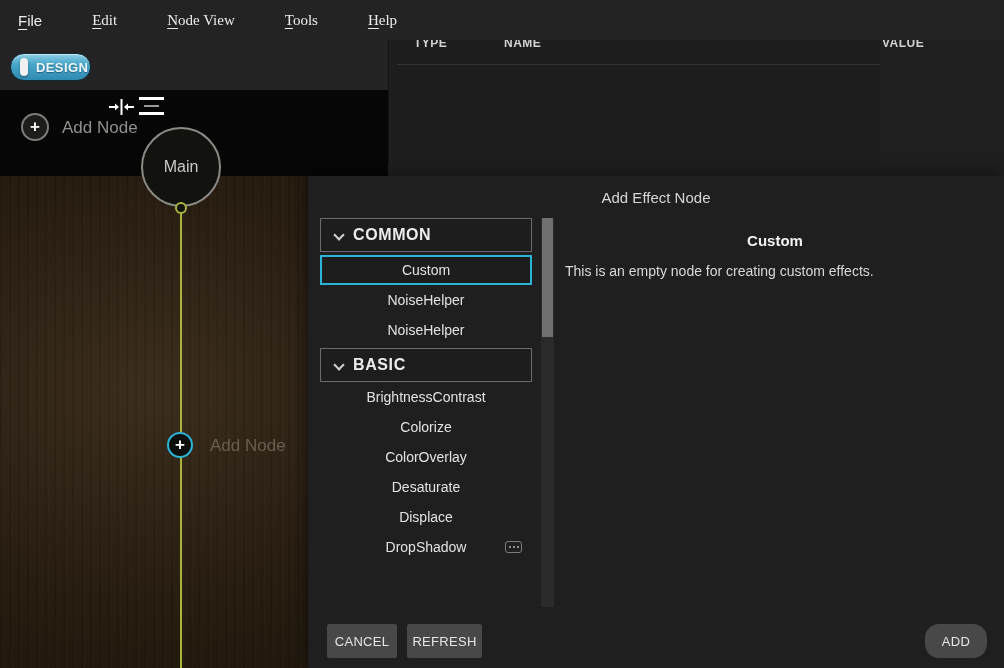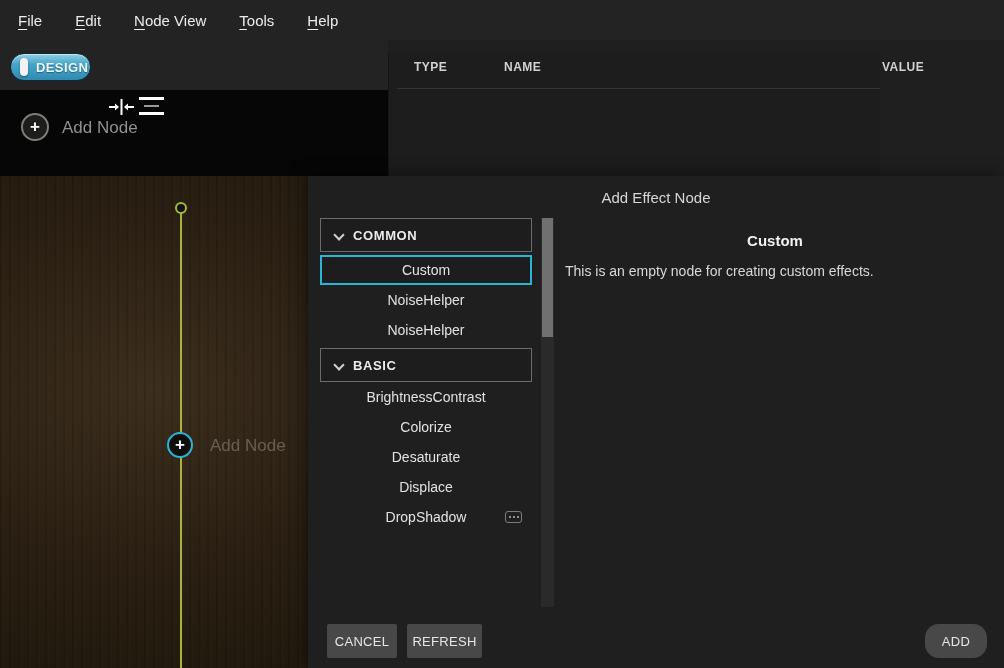--- a/index.html
+++ b/index.html
@@ -5,21 +5,21 @@
   * { margin:0; padding:0; box-sizing:border-box; }
   html,body { width:1004px; height:668px; background:#141414; overflow:hidden;
               font-family:"Liberation Sans", sans-serif; }
   #app { position:relative; width:1004px; height:668px; background:#1f1f1f; overflow:hidden; }
 
   
   .menu-bar { position:absolute; left:0; top:0; width:1004px; height:40px;
               background:#232323; display:flex; align-items:center; z-index:5; }
   .menu-item { color:#ececec; font-size:15px; padding:0 6px; cursor:default; }
   .menu-item:first-child { margin-left:12px; }
-  .menu-item + .menu-item { margin-left:21px; }
+  .menu-item + .menu-item { margin-left:38px;font-family:Liberation Serif, serif; }
   .menu-item u { text-decoration:underline; text-underline-offset:3px; }
 
   
   .toolbar { position:absolute; left:0; top:40px; width:388px; height:50px;
              background:#232323; z-index:5; }
   .design-toggle { position:absolute; left:10px; top:13px; width:81px; height:28px;
              border-radius:14px; border:1px solid #0d2b36;
              background:linear-gradient(#8fd0e5 0%, #46a5c9 40%, #2f8ab1 100%);
              display:flex; align-items:center; box-shadow:inset 0 1px 1px rgba(255,255,255,.5);
              cursor:pointer; }
@@ -27,21 +27,21 @@
              background:#f2f2f2; box-shadow:0 1px 2px rgba(0,0,0,.4); }
   .design-label { color:#eef6f9; font-size:13px; font-weight:bold; margin-left:8px;
              letter-spacing:.4px; text-shadow:0 1px 1px rgba(0,0,0,.35); }
   .tb-icon { position:absolute; top:57px; cursor:pointer; }
   .icon-collapse { left:108px; }
   .icon-lines { left:139px; width:25px; height:18px; }
   .icon-lines .bar-full { position:absolute; left:0; width:25px; height:3px; background:#fff; }
   .icon-lines .bar-mid  { position:absolute; left:5px; width:15px; height:2px; background:#9a9a9a; top:8px; }
 
   
-  .props-panel { position:absolute; left:388px; top:52px; width:492px; height:136px;
+  .props-panel { position:absolute; left:388px; top:28px; width:492px; height:136px;
               background:#1d1d1d; border-left:1px solid #151515; z-index:4; }
   .props-header { position:relative; width:100%; height:37px; }
   .props-col { position:absolute; top:8px; color:#d2d2d2; font-size:12px; font-weight:bold;
               letter-spacing:.5px; }
   .col-type { left:25px; } .col-name { left:115px; } .col-value { left:445px;margin-left:48px; }
   .props-sep { position:absolute; left:8px; right:0; top:36px; height:1px; background:#343434; }
 
   
   .node-editor { position:absolute; left:0; top:90px; width:388px; height:578px; z-index:1;
       background:
@@ -74,21 +74,21 @@
       background:#1f1f1f; z-index:10; box-shadow:-4px -4px 14px rgba(0,0,0,.35);padding-left:20px; }
   .dialog-title { position:absolute; left:0; top:13px; width:100%; text-align:center;
       color:#d6d6d6; font-size:15px; }
 
   .list-col { position:absolute; left:12px; top:42px; width:212px; }
   .section-header { height:34px; border:1px solid #6b6b6b; background:#1d1d1d;
       display:flex; align-items:center; cursor:pointer; }
   .chevron { width:8px; height:8px; margin-left:14px; margin-right:10px; position:relative; }
   .chevron::before { content:""; position:absolute; left:0; top:0; width:6px; height:6px;
       border-left:2px solid #d0d0d0; border-bottom:2px solid #d0d0d0; transform:rotate(-45deg); }
-  .section-label { color:#ececec; font-size:13px; font-weight:bold; letter-spacing:.6px; }
+  .section-label { color:#ececec; font-size:16px; font-weight:bold; letter-spacing:.6px; }
   .list-item { height:30px; display:flex; align-items:center; justify-content:center;
       color:#e2e2e2; font-size:14px; cursor:pointer; position:relative; }
   .list-item.selected { border:2px solid #2ab5d8; background:#1d1d1d; margin:3px 0 0 0; }
   .sec-basic { margin-top:3px; }
   .ellipsis-icon { position:absolute; right:10px; top:9px; width:17px; height:12px;
       border:1px solid #7d7d7d; border-radius:3px; display:flex; align-items:center;
       justify-content:center; gap:2px; }
   .ellipsis-icon i { width:2px; height:2px; background:#b5b5b5; border-radius:50%; }
 
   .scrollbar { position:absolute; left:233px; top:42px; width:13px; height:389px;
@@ -153,20 +153,23 @@
 
   <div class="node-editor">
     <div class="editor-black-strip"></div>
     <div class="wire"></div>
 
     <div class="add-node-top">
       <span class="plus">+</span>
     </div>
     <span class="add-node-top-label">Add Node</span>
 
+    <div class="main-node">
+      <span class="main-node-label">Main</span>
+    </div>
     <div class="out-port"></div>
 
     <div class="add-node-wire">
       <span class="plus">+</span>
     </div>
     <span class="add-node-wire-label">Add Node</span>
   </div>
 
   <div class="dialog">
     <div class="dialog-title">Add Effect Node</div>
@@ -179,20 +182,21 @@
       <div class="list-item selected">Custom</div>
       <div class="list-item">NoiseHelper</div>
       <div class="list-item">NoiseHelper</div>
 
       <div class="section-header sec-basic">
         <span class="chevron"></span>
         <span class="section-label">BASIC</span>
       </div>
       <div class="list-item">BrightnessContrast</div>
       <div class="list-item">Colorize</div>
+      <div class="list-item">ColorOverlay</div>
       <div class="list-item">Desaturate</div>
       <div class="list-item">Displace</div>
       <div class="list-item">
         <span>DropShadow</span>
         <span class="ellipsis-icon">
           <i></i>
             <i></i>
             <i></i>
         </span>
       </div>

